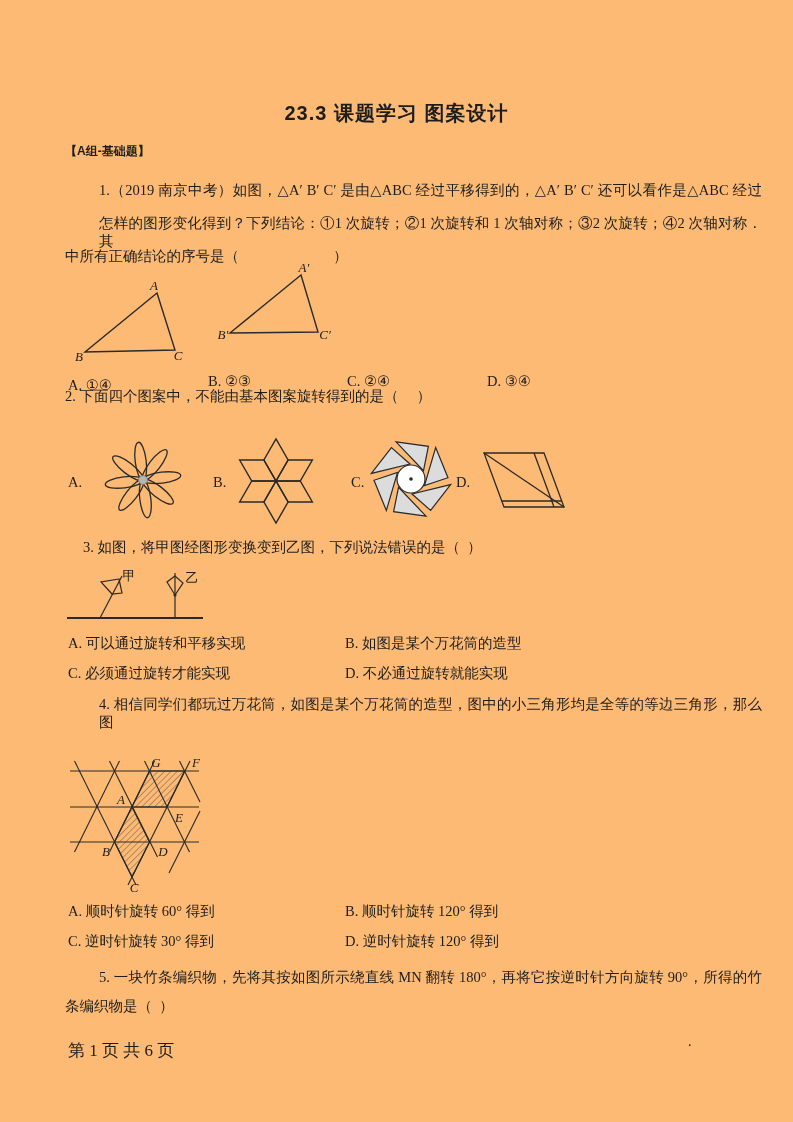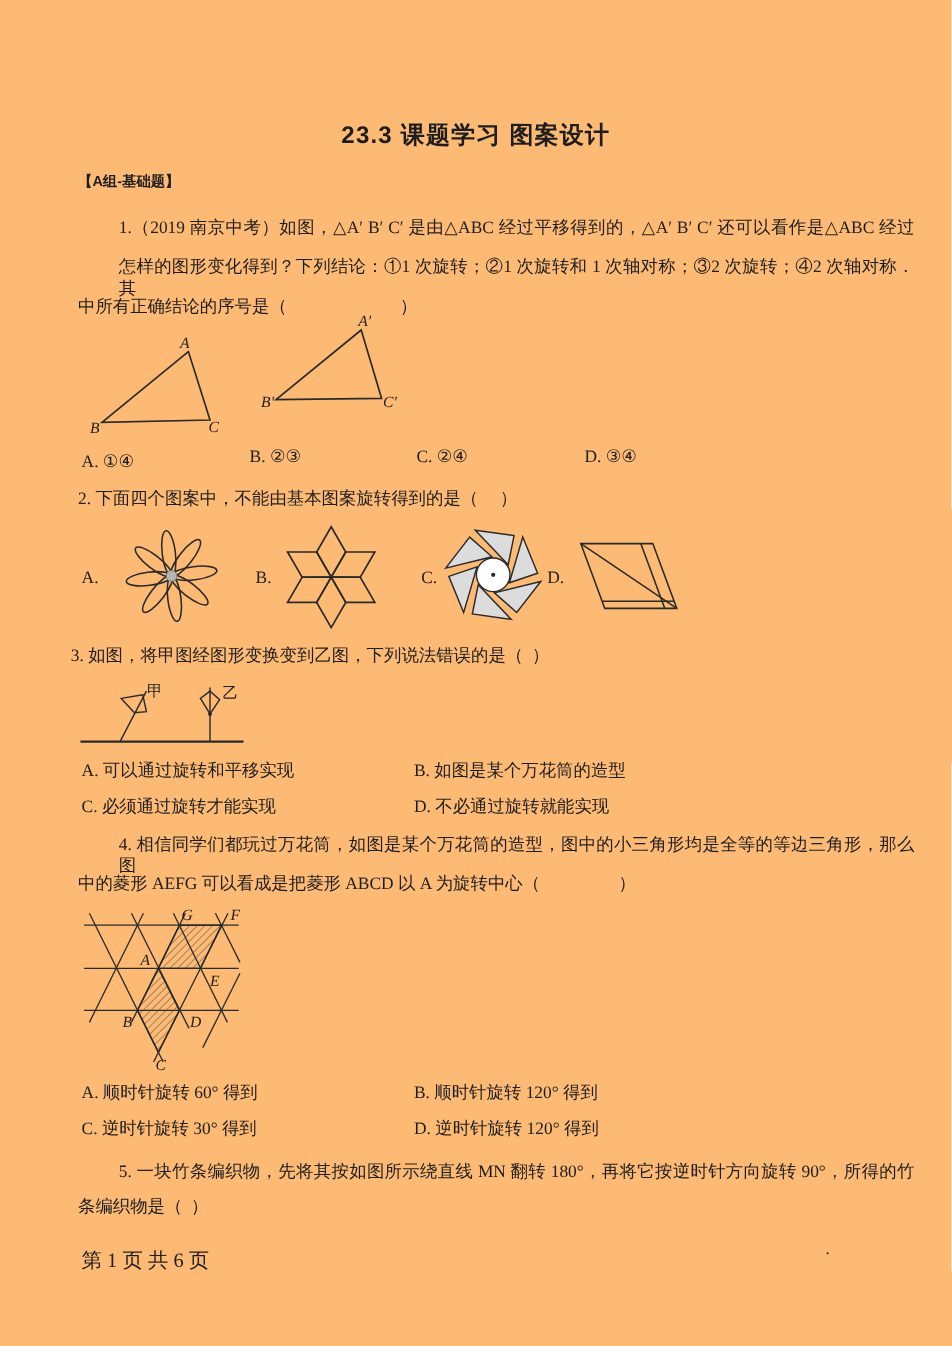--- a/index.html
+++ b/index.html
@@ -42,21 +42,21 @@
       <text class="lbl" x="163" y="84" text-anchor="middle">B′</text>
       <text class="lbl" x="265" y="84" text-anchor="middle">C′</text>
     </svg>
   </div>
 
   <span class="t" style="left:68px;top:376px">A. ①④</span>
   <span class="t" style="left:208px;top:372px">B. ②③</span>
   <span class="t" style="left:347px;top:372px">C. ②④</span>
   <span class="t" style="left:487px;top:372px">D. ③④</span>
 
-  <div class="t" style="left:65px;top:407px">2. 下面四个图案中，不能由基本图案旋转得到的是（&nbsp;&nbsp;&nbsp;&nbsp;&nbsp;）</div>
+  <div class="t" style="left:65px;top:387px">2. 下面四个图案中，不能由基本图案旋转得到的是（&nbsp;&nbsp;&nbsp;&nbsp;&nbsp;）</div>
 
   <span class="t" style="left:68px;top:473px">A.</span>
   <span class="t" style="left:213px;top:473px">B.</span>
   <span class="t" style="left:351px;top:473px">C.</span>
   <span class="t" style="left:456px;top:473px">D.</span>
 
   <div class="fig" style="left:95px;top:432px">
     <svg width="100" height="100" viewBox="0 0 100 100">
       <g class="s" stroke-width="1.3" fill="#ffffff">
         <ellipse cx="48" cy="29" rx="5.5" ry="19" transform="rotate(-7 48 48)"></ellipse>
@@ -102,21 +102,21 @@
 
   <div class="fig" style="left:478px;top:448px">
     <svg width="92" height="64" viewBox="0 0 92 64">
       <polygon class="s" stroke-width="1.3" points="6,5 66,5 86,59 26,59"></polygon>
       <path class="s" stroke-width="1.3" d="M6,5 L86,59"></path>
       <path class="s" stroke-width="1.3" d="M56,5 L76,59"></path>
       <path class="s" stroke-width="1.3" d="M23.8,53 L83.8,53"></path>
     </svg>
   </div>
 
-  <div class="t" style="left:59px;top:538px">3. 如图，将甲图经图形变换变到乙图，下列说法错误的是（&nbsp;&nbsp;）</div>
+  <div class="t" style="left:83px;top:538px">3. 如图，将甲图经图形变换变到乙图，下列说法错误的是（&nbsp;&nbsp;）</div>
 
   <div class="fig" style="left:60px;top:565px">
     <svg width="150" height="60" viewBox="0 0 150 60">
       <path d="M7,53 L143,53" stroke="#2a2a2a" stroke-width="2"></path>
       <g>
         <path class="s" stroke-width="1.2" d="M40,53 L62,11"></path>
         <path class="s" stroke-width="1.2" d="M59,14 L41,17 L52,29 L62,28 Z"></path>
       </g>
       <g>
         <path class="s" stroke-width="1.2" d="M115,53 L115,8"></path>
@@ -127,21 +127,20 @@
       <text class="clbl" x="132" y="17" text-anchor="middle">乙</text>
     </svg>
   </div>
 
   <span class="t" style="left:68px;top:634px">A. 可以通过旋转和平移实现</span>
   <span class="t" style="left:345px;top:634px">B. 如图是某个万花筒的造型</span>
   <span class="t" style="left:68px;top:664px">C. 必须通过旋转才能实现</span>
   <span class="t" style="left:345px;top:664px">D. 不必通过旋转就能实现</span>
 
   <div class="t jline" style="top:695px">4. 相信同学们都玩过万花筒，如图是某个万花筒的造型，图中的小三角形均是全等的等边三角形，那么图</div>
-  <div class="t" style="left:65px;top:728px">中的菱形 AEFG 可以看成是把菱形 ABCD 以 A 为旋转中心（&nbsp;&nbsp;&nbsp;&nbsp;&nbsp;&nbsp;&nbsp;&nbsp;&nbsp;&nbsp;&nbsp;&nbsp;&nbsp;&nbsp;&nbsp;&nbsp;&nbsp;&nbsp;）</div>
 
   <div class="fig" style="left:60px;top:748px">
     <svg width="150" height="150" viewBox="0 0 150 150">
       <defs>
         <pattern id="hatch" width="4.5" height="4.5" patternUnits="userSpaceOnUse" patternTransform="rotate(45)">
           <line x1="0" y1="0" x2="0" y2="4.5" stroke="#444" stroke-width="0.8"></line>
         </pattern>
       </defs>
       <g class="s" stroke-width="1.1">
         <path d="M10,23 L139,23"></path>

